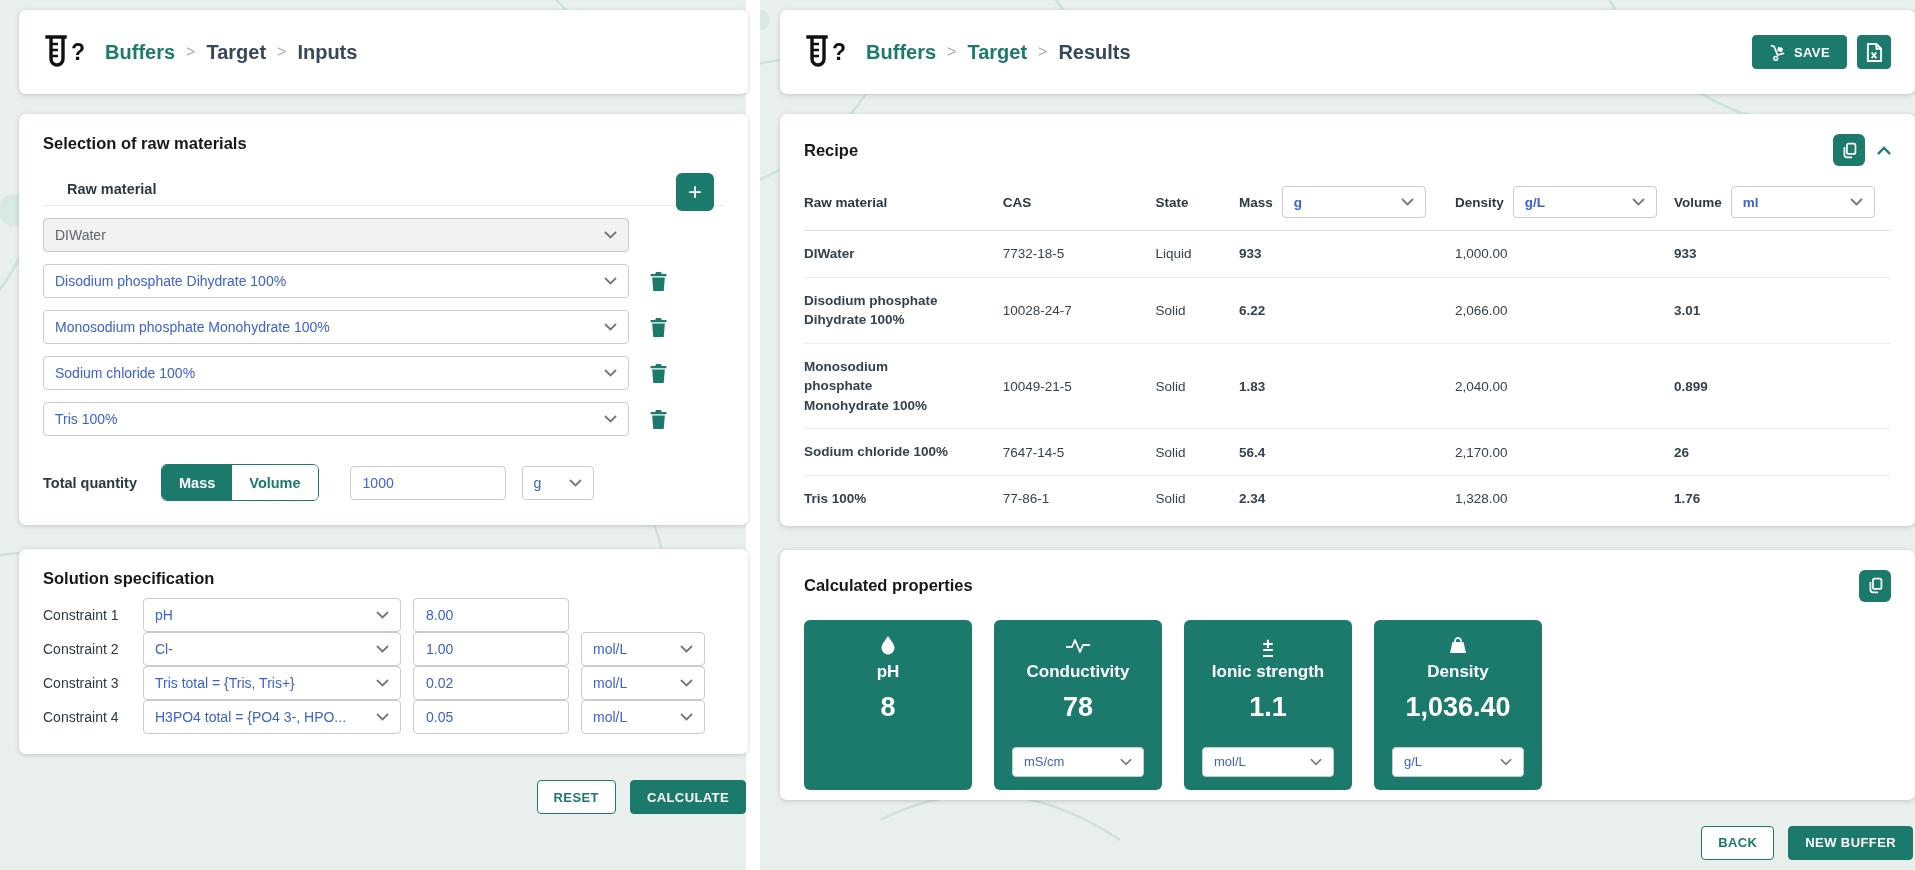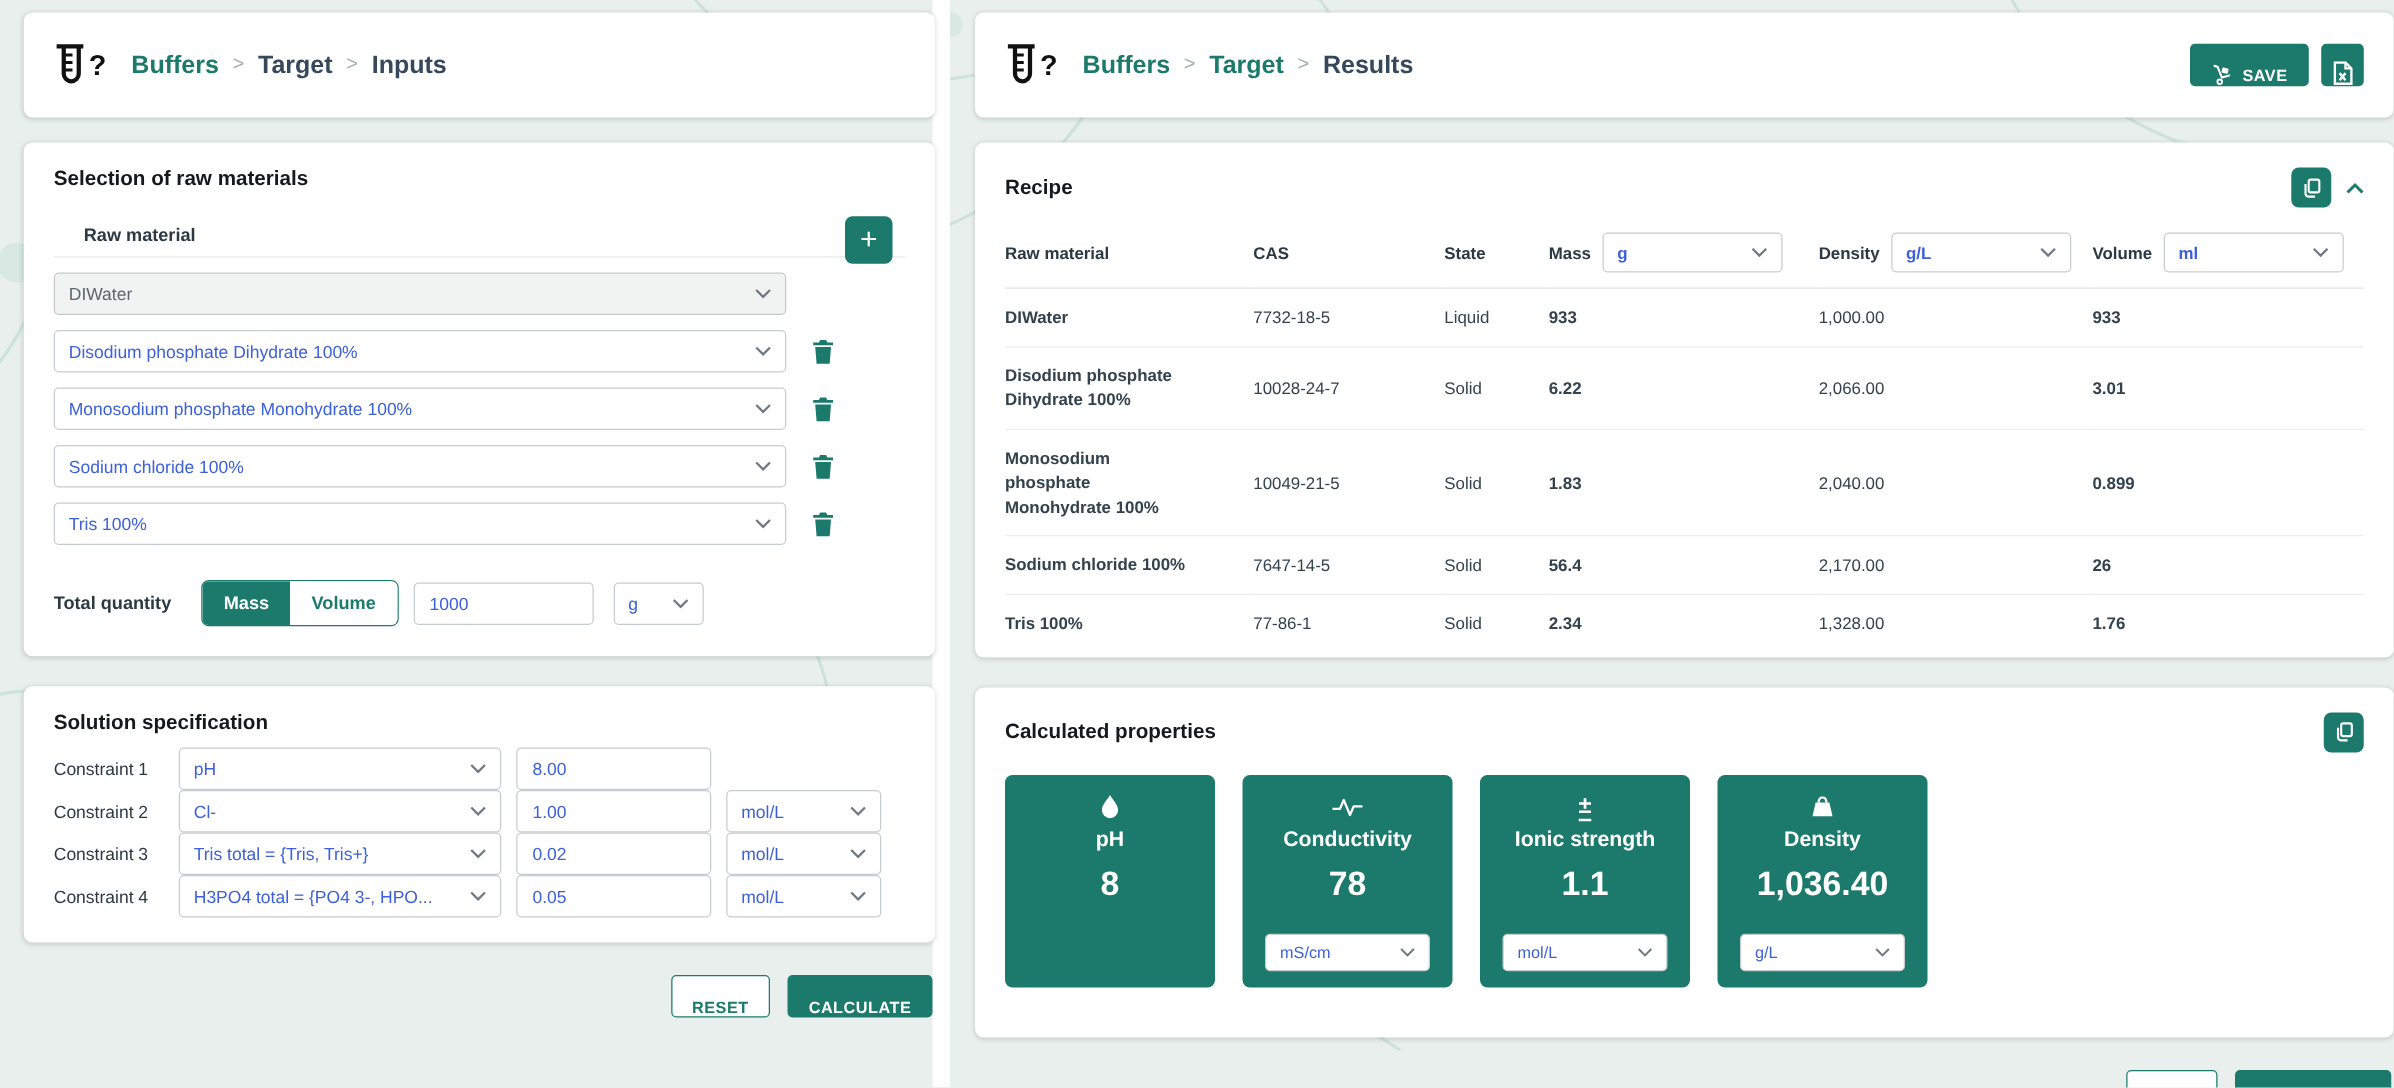--- a/index.html
+++ b/index.html
@@ -28,21 +28,21 @@
   .header-card { height:84px; display:flex; align-items:center; padding:0 24px; margin-bottom:20px; }
   .brand { display:flex; align-items:flex-start; gap:2px; margin-right:20px; }
   .brand .qmark { font-size:23px; font-weight:700; color:#111; line-height:1; margin-top:6px; }
   .breadcrumb { display:flex; align-items:center; gap:11px; font-size:20px; font-weight:600; }
   .crumb-link { color:#1b7a6b; cursor:pointer; }
   .crumb-current { color:#36485c; }
   .crumb-sep { color:#9fb0ac; font-size:16px; font-weight:400; }
   .header-actions { margin-left:auto; display:flex; align-items:center; gap:10px; }
 
   
-  .btn { display:inline-flex; align-items:flex-end; justify-content:center; gap:8px;
+  .btn { display:inline-flex; align-items:center; justify-content:center; gap:8px;
          border-radius:4px; font-size:13px; font-weight:700; letter-spacing:.4px;
          padding:0 16px; height:34px; cursor:pointer; border:1px solid #1b7a6b; }
   .btn-outline { background:#fff; color:#1b7a6b; }
   .btn-fill { background:#1b7a6b; color:#fff; }
   .icon-btn { width:34px; height:34px; padding:0; }
   .copy-btn { width:32px; height:32px; background:#1b7a6b; border:none; border-radius:6px;
               display:inline-flex; align-items:center; justify-content:center; cursor:pointer; }
 
   
   .select {
@@ -69,21 +69,21 @@
   .mat-row { display:flex; align-items:center; margin-top:12px; }
   .mat-row .select { width:586px; }
   .trash { margin-left:20px; color:#1b7a6b; cursor:pointer; display:flex; }
   .totalq-row { display:flex; align-items:center; margin-top:28px; margin-bottom:4px; }
   .totalq-label { font-size:14.5px; font-weight:700; color:#2b3942; width:118px; }
   .toggle { display:flex; border:1px solid #1b7a6b; border-radius:6px; overflow:hidden; height:37px; }
   .toggle-seg { display:flex; align-items:center; justify-content:center; padding:0 17px;
                 font-size:14.5px; font-weight:700; cursor:pointer; }
   .toggle-on  { background:#1b7a6b; color:#fff; }
   .toggle-off { background:#fff; color:#1b7a6b; }
-  .totalq-input { width:144px; margin-left:12px; }
+  .totalq-input { width:156px; margin-left:31px; }
   .totalq-unit { width:72px; margin-left:16px; }
 
   
   .constraint-row { display:flex; align-items:center; margin-top:0; }
   .constraint-label { width:100px; font-size:14px; color:#2b3942; }
   .constraint-param { width:258px; }
   .constraint-value { width:156px; margin-left:12px; }
   .constraint-unit  { width:124px; margin-left:12px; }
 
   .footer-row { display:flex; justify-content:flex-end; gap:14px; margin-top:26px; padding-right:2px; }
@@ -494,21 +494,21 @@
           <td>77-86-1</td>
           <td>Solid</td>
           <td class="teal">2.34</td>
           <td>1,328.00</td>
           <td class="teal">1.76</td>
         </tr>
       </tbody>
     </table>
   </div>
 
-  <div class="card pad-card" style="margin-bottom:0; padding-bottom:40px;">
+  <div class="card pad-card" style="margin-bottom:0; padding-bottom:10px;">
     <div class="card-top-row">
       <div class="card-title">Calculated properties</div>
       <div class="card-top-actions">
         <button class="copy-btn">
           <svg width="17" height="17" viewBox="0 0 20 20">
             <rect x="7" y="2" width="10" height="12" rx="2" fill="none" stroke="#fff" stroke-width="2"></rect>
             <path d="M4 6 v9 a3 3 0 0 0 3 3 h6" fill="none" stroke="#fff" stroke-width="2"></path>
           </svg>
         </button>
       </div>

